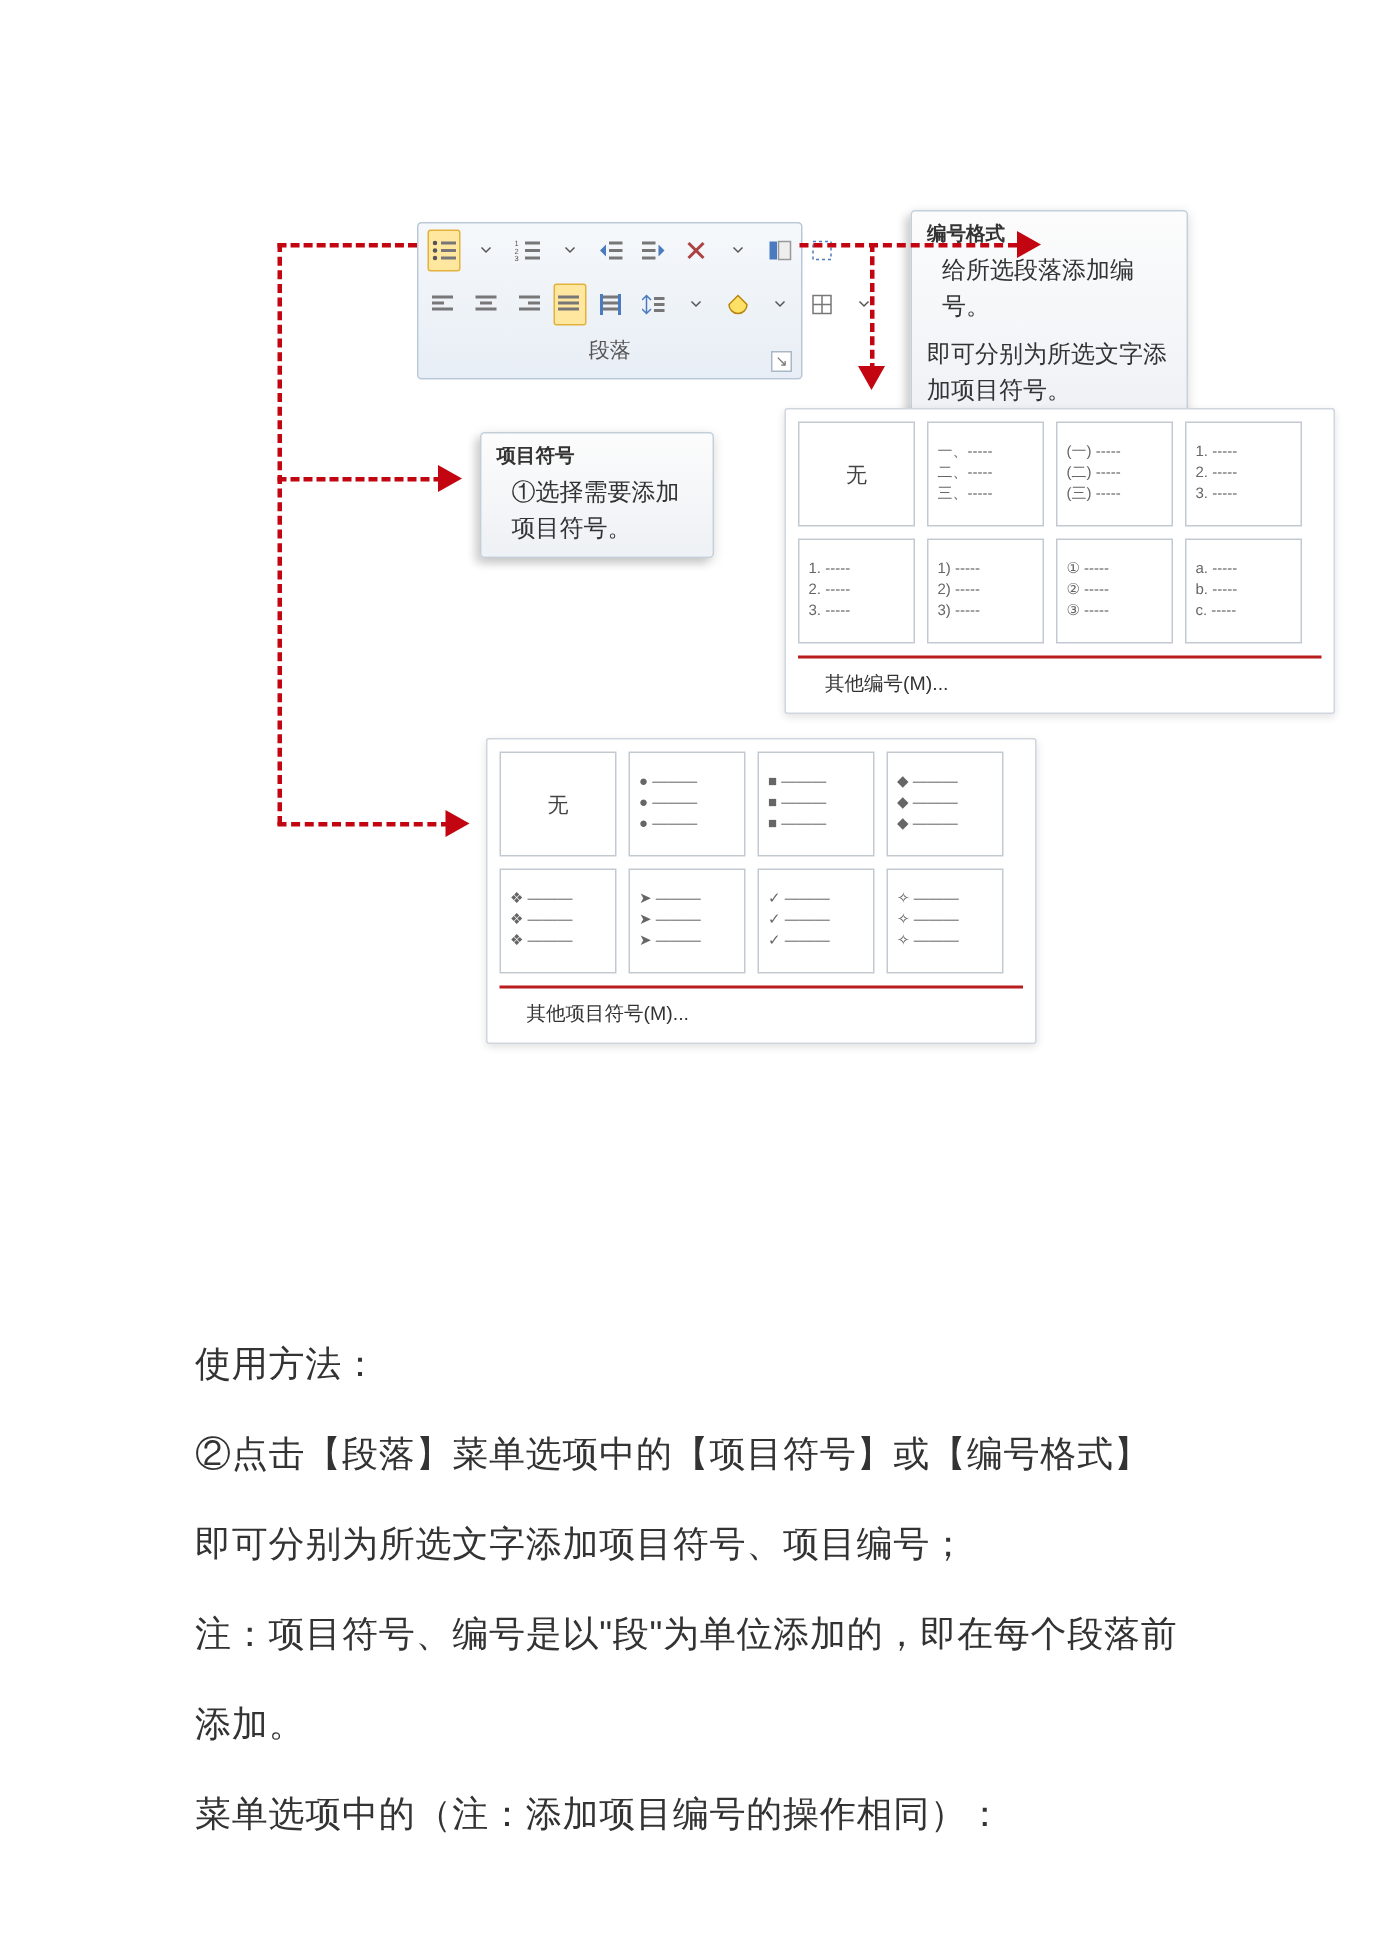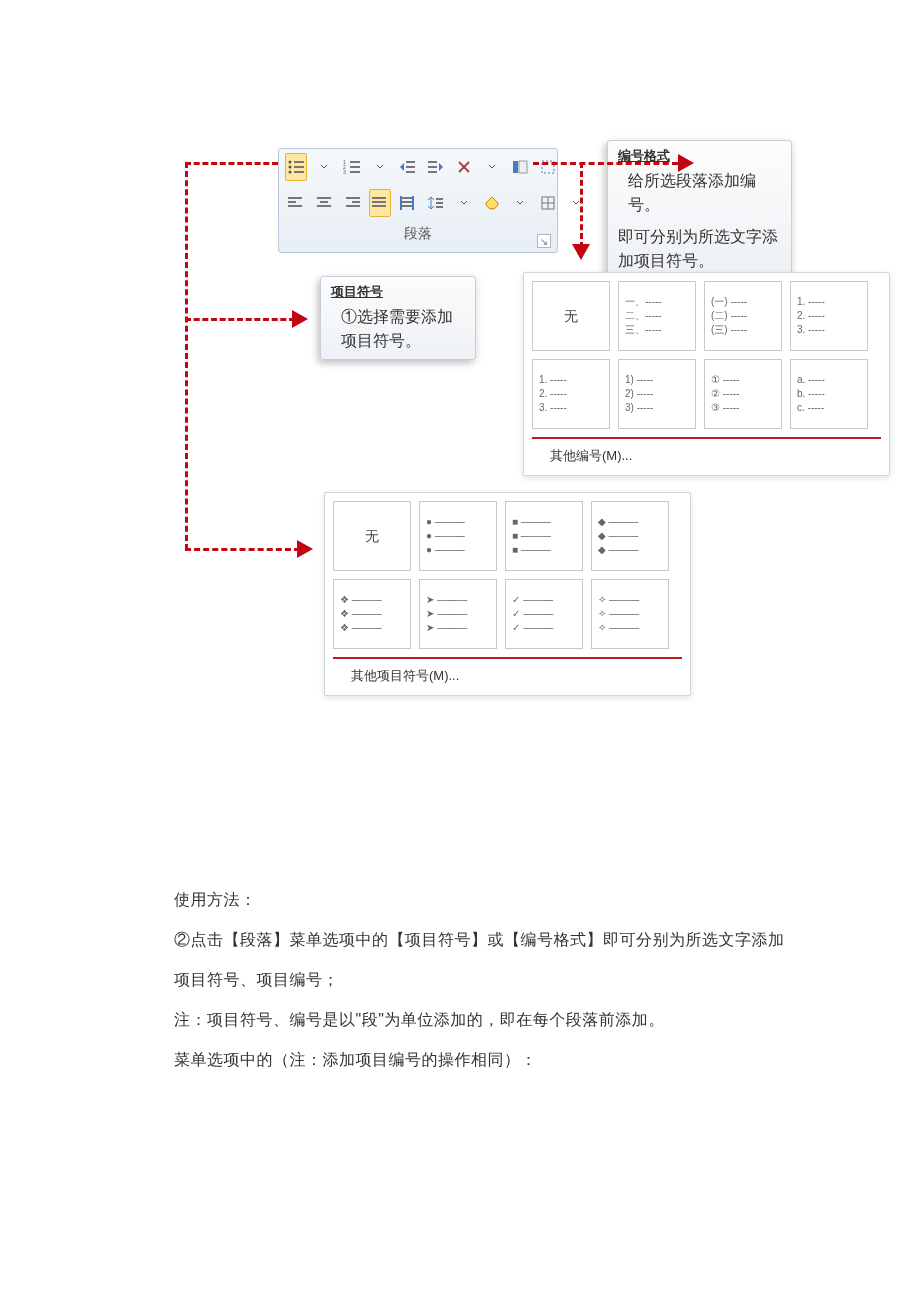--- a/index.html
+++ b/index.html
@@ -15,21 +15,21 @@
 
   .diagram {
     position: relative;
     height: 580px;
   }
 
   
   .ribbon {
     position: absolute;
     left: 148px; top: 8px;
-    width: 280px; height: 105px;
+    width: 257px; height: 105px;
     background: linear-gradient(#f5f8fb,#e8eef5);
     border: 1px solid #b9c8d8;
     border-radius: 3px;
   }
   .ribbon-row1, .ribbon-row2 {
     display: flex; align-items: center; gap: 6px;
     padding: 4px 6px;
   }
   .ribbon-row1 { border-bottom: 0; }
   .ribbon-label {
@@ -56,24 +56,24 @@
   
   .tip {
     position: absolute;
     background: linear-gradient(#fcfcfc,#eef1f5);
     border: 1px solid #c5cfda;
     border-radius: 3px;
     font-size: 13px; color:#333;
     box-shadow: 0 2px 8px rgba(0,0,0,.15), -4px 4px 6px rgba(0,0,0,.12);
     padding: 6px 10px;
   }
-  .tip .tip-title { font-weight: bold; margin-bottom: 4px; text-decoration: underline; }
+  .tip .tip-title { font-weight: bold; margin-bottom: 4px; }
   .tip .tip-body { font-size: 16px; padding-left:10px; line-height:1.5; }
   #tip-numbering { right:-2px; top:0; width:185px; }
-  #tip-bullets   { left:190px; top:136px; width:156px; }
+  #tip-bullets   { left:190px; top:148px; width:156px; }
 
   
   .gallery {
     position:absolute; background:#fff;
     border:1px solid #cfd6de; border-radius:2px;
     padding:8px 8px 0 8px;
     box-shadow: 0 2px 6px rgba(0,0,0,.12);
   }
   #gallery-num { left:393px; top:132px; width:367px; }
   #gallery-bul { left:194px; top:352px; width:367px; }
@@ -113,25 +113,24 @@
   }
   .arrow-down {
     border-left:9px solid transparent;
     border-right:9px solid transparent;
     border-top:16px solid #c20510;
   }
 
   
   .explain {
     margin-top: 160px;
-    font-size: 16px;
+    font-size: 24px;
     color: #333;
     line-height: 2.5;
     letter-spacing: 0.5px;
-    margin-left: 44px;
   }
 </style>
 </head>
 <body>
 
 <div class="diagram">
 
   <div class="ribbon">
     <div class="ribbon-row1">
       <div class="rb rb-bullets active">

